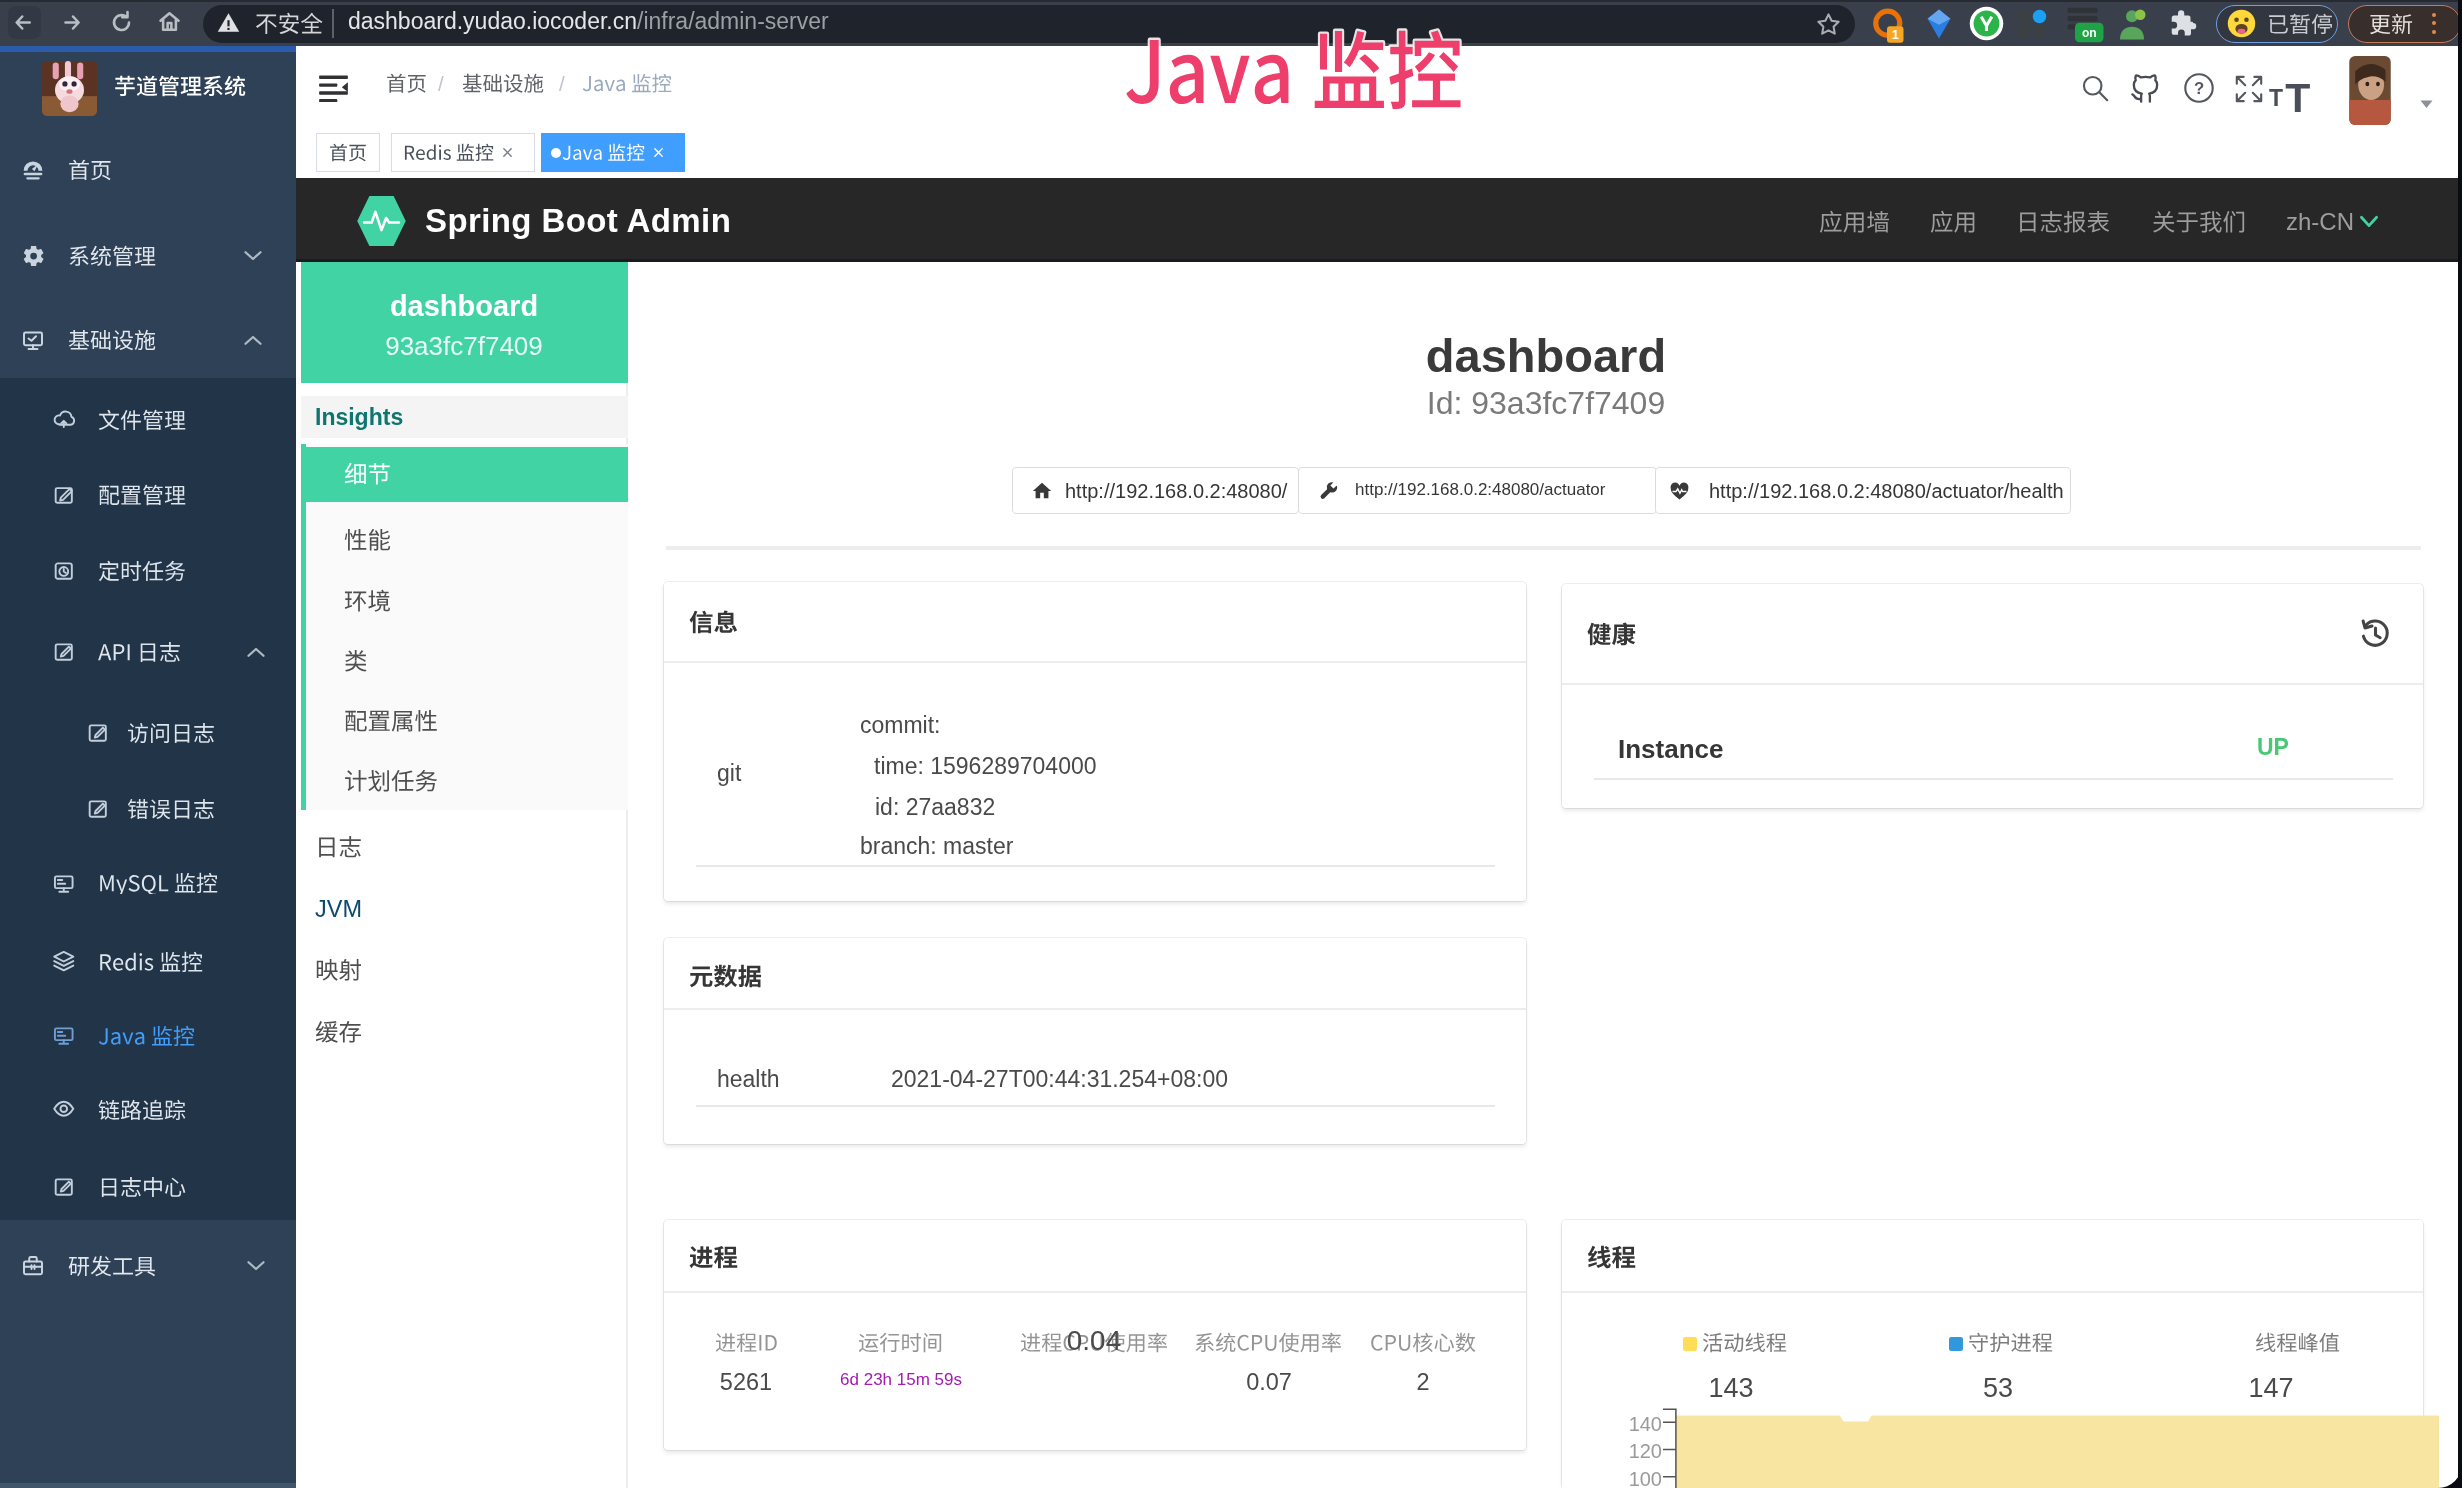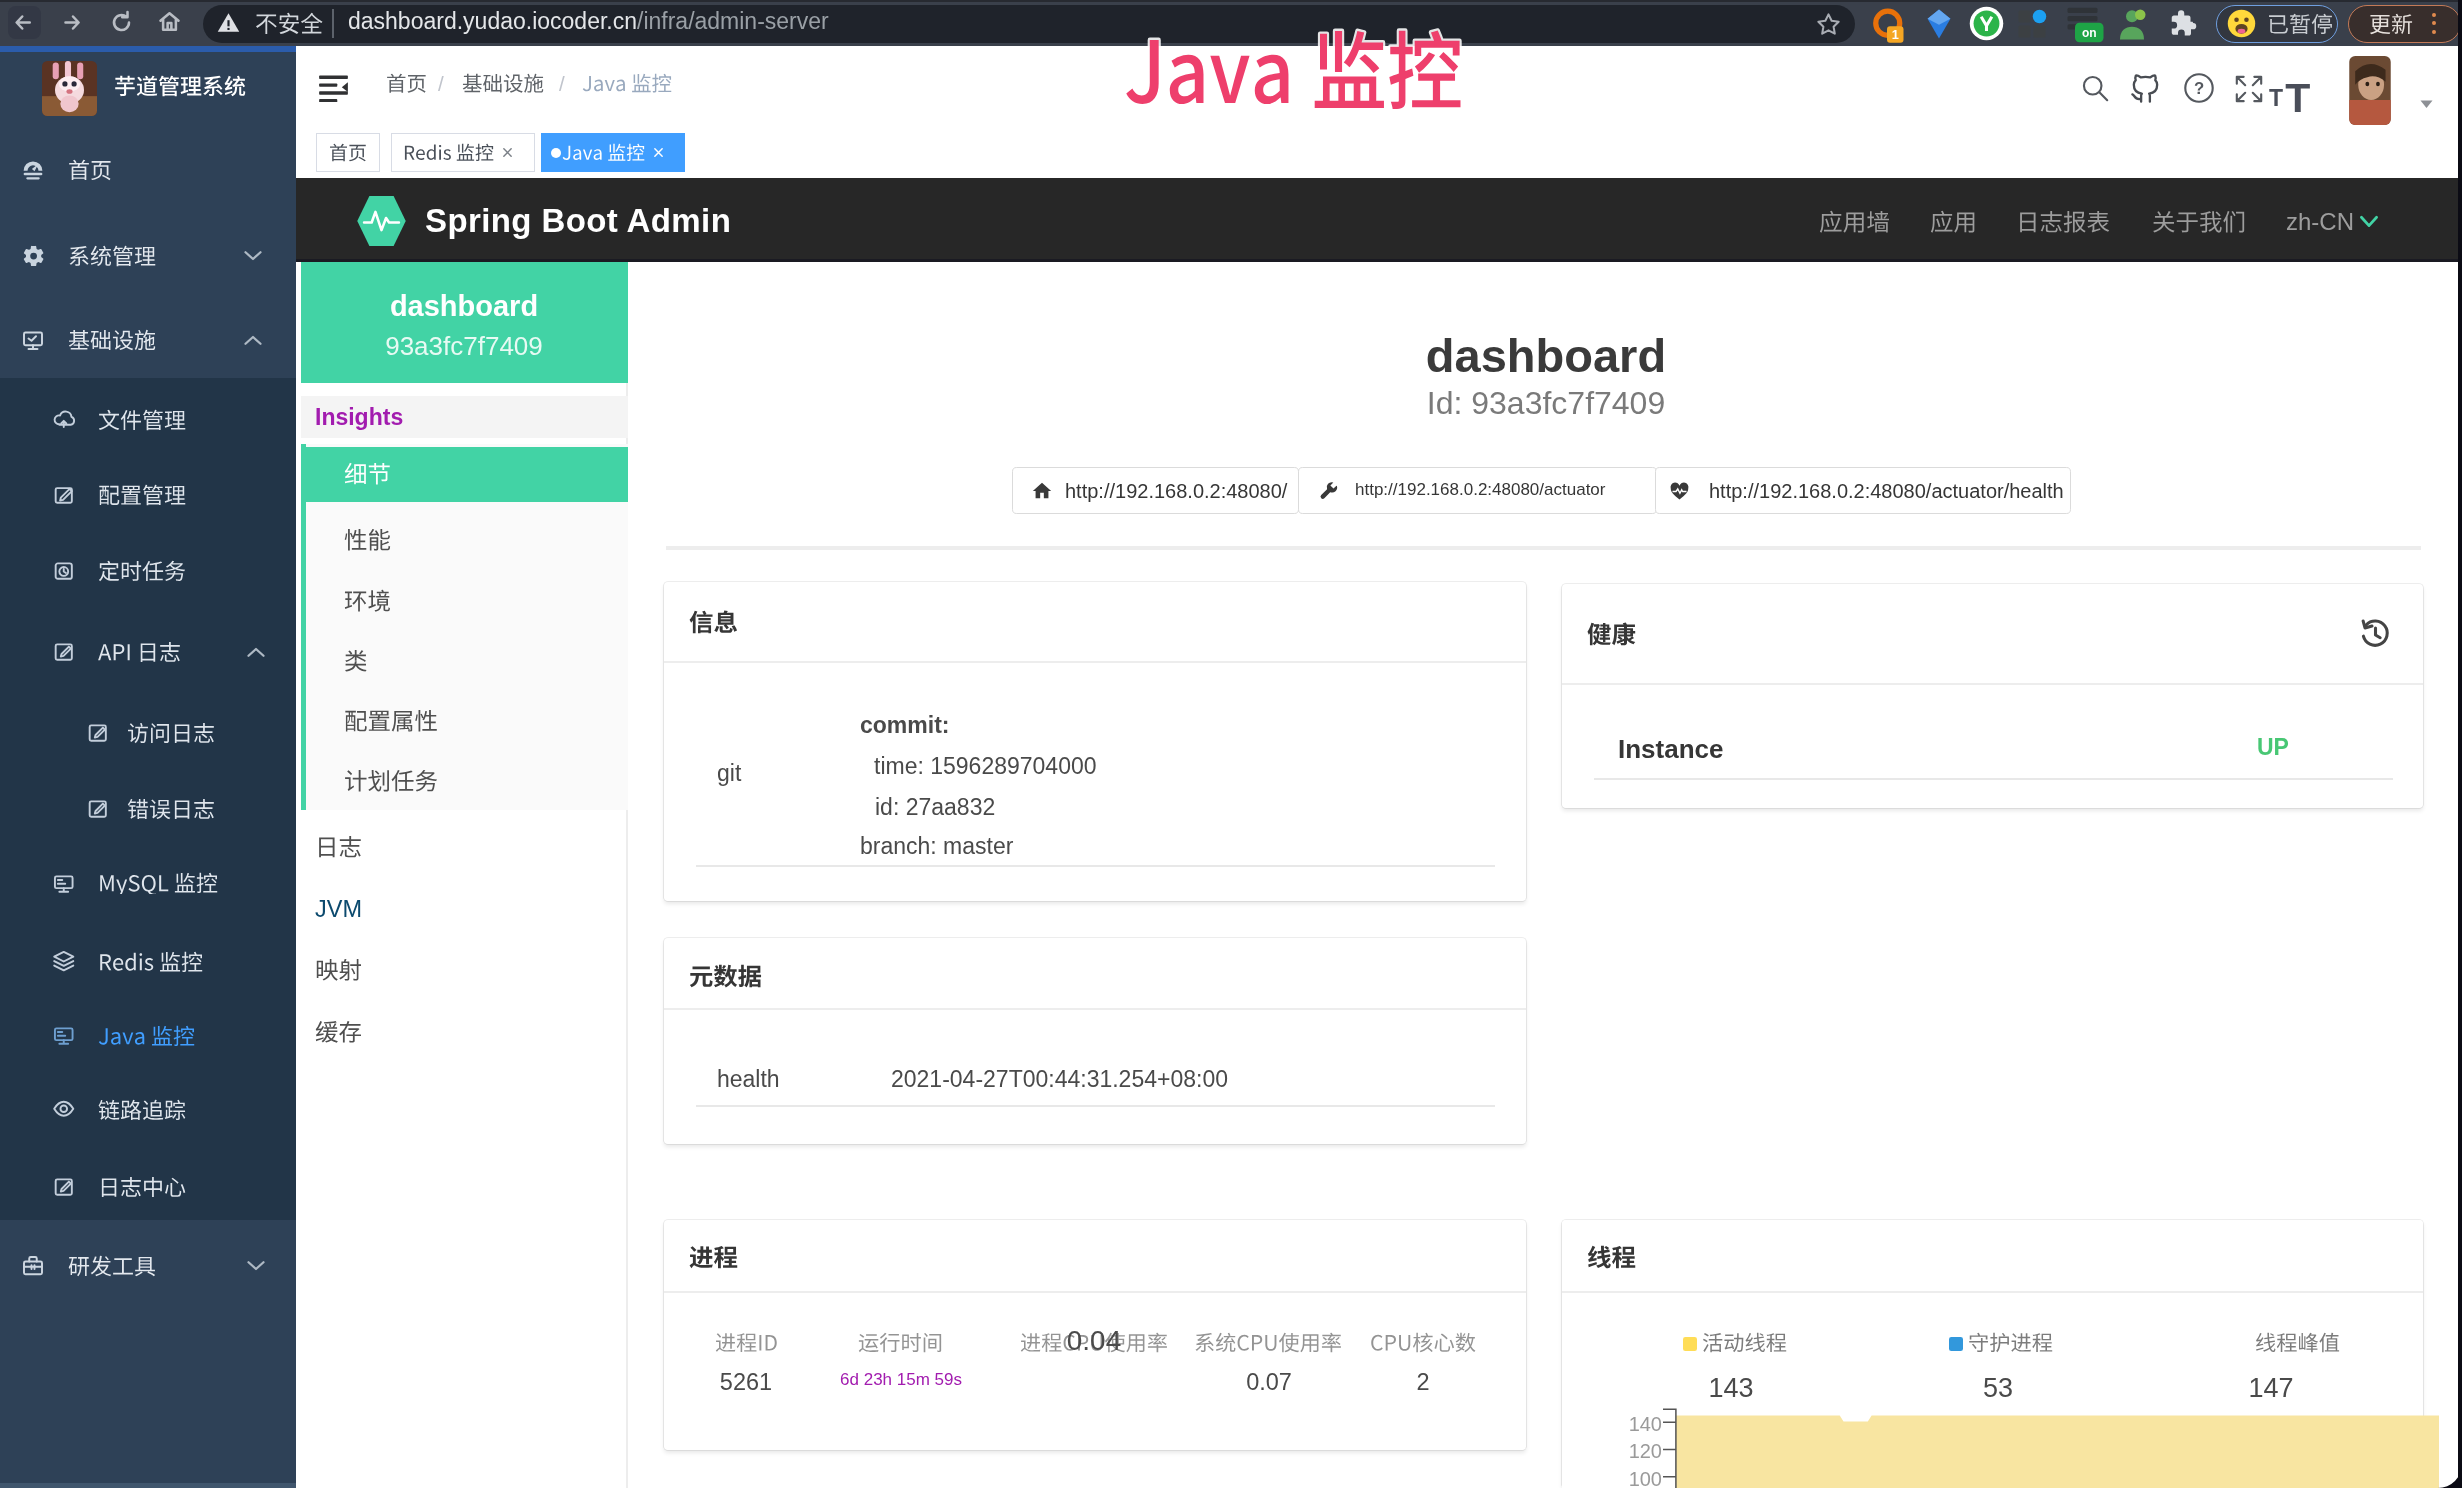--- a/index.html
+++ b/index.html
@@ -432,21 +432,21 @@
 <div class="lt " style="font-size:24px;color:#9d9d9d;font-weight:400;left:2286px;top:210px;">zh-CN</div>
 <svg class="abs" style="left:2359px;top:215px" width="20" height="13.7" viewBox="0 0 26 18">
     <path d="M3 3 L13 14 L23 3" fill="none" stroke="#42d3a5" stroke-width="3.6" stroke-linecap="round" stroke-linejoin="round"></path>
   </svg>
 <div class="abs" style="left:301px;top:262px;width:327px;height:1227px;background:#fff"></div>
 <div class="abs" style="left:626px;top:262px;width:1.5px;height:1227px;background:#ededed"></div>
 <div class="abs" style="left:301px;top:262px;width:327px;height:121px;background:#42d3a5"></div>
 <div class="lt " style="font-size:29px;color:#ffffff;font-weight:700;left:464px;top:292px;transform:translateX(-50%);">dashboard</div>
 <div class="lt " style="font-size:26px;color:#e7faf3;font-weight:400;left:464px;top:333px;transform:translateX(-50%);">93a3fc7f7409</div>
 <div class="abs" style="left:301px;top:396px;width:327px;height:42px;background:#f4f4f4"></div>
-<div class="lt " style="font-size:23px;color:#a21caf;font-weight:700;left:315px;top:406px;">Insights</div>
+<div class="lt " style="font-size:23px;color:#0f766e;font-weight:700;left:315px;top:406px;">Insights</div>
 <div class="abs" style="left:301px;top:444px;width:327px;height:366px;background:#fafafa"></div>
 <div class="abs" style="left:301px;top:444px;width:5.3px;height:366px;background:#42d3a5"></div>
 <div class="abs" style="left:306px;top:447px;width:322px;height:55px;background:#42d3a5"></div>
 <svg class="t " style="left:344px;top:462px" width="47" height="23.5" viewBox="0 0 2000 1000" preserveAspectRatio="none">
     <g transform="translate(0,880) scale(1,-1)">
       <path d="M37 53 50 -21C148 -1 281 24 410 50L405 118C270 93 130 67 37 53ZM58 424C74 432 99 437 243 454C191 389 144 336 123 317C88 282 62 259 40 254C49 235 60 199 64 184C86 196 122 204 408 250C405 265 404 294 404 314L178 282C263 366 348 470 422 576L357 616C338 584 316 552 294 522L141 508C206 594 272 704 324 813L251 844C201 722 121 593 95 560C70 525 52 502 33 498C41 478 54 440 58 424ZM647 70H503V353H647ZM716 70V353H858V70ZM433 788V-65H503V0H858V-57H930V788ZM647 424H503V713H647ZM716 424V713H858V424ZM1098 486V414H1360V-78H1439V414H1772V154C1772 139 1766 135 1747 134C1727 133 1659 133 1586 135C1596 112 1606 80 1609 57C1704 57 1766 57 1803 69C1839 82 1849 106 1849 152V486ZM1634 840V727H1366V840H1289V727H1055V655H1289V540H1366V655H1634V540H1712V655H1946V727H1712V840Z" fill="#ffffff"></path>
     </g>
   </svg>
 <svg class="t " style="left:344px;top:528px" width="47" height="23.5" viewBox="0 0 2000 1000" preserveAspectRatio="none">
     <g transform="translate(0,880) scale(1,-1)">
@@ -509,21 +509,21 @@
 <div class="lt " style="font-size:20px;color:#363636;font-weight:400;left:1709px;top:481px;">http://192.168.0.2:48080/actuator/health</div>
 <div class="abs" style="left:666px;top:546px;width:1755px;height:3.8px;background:#ededed"></div>
 <div class="abs" style="left:664px;top:582px;width:862px;height:319px;box-shadow:0 3px 4.6px rgba(10,10,10,.09),0 0 0 0.8px rgba(10,10,10,.09);border-radius:3.8px;background:#fff"></div>
 <svg class="t " style="left:689px;top:610px" width="49" height="24" viewBox="0 0 2000 1000" preserveAspectRatio="none">
     <g transform="translate(0,880) scale(1,-1)">
       <path d="M383 543V449H887V543ZM383 397V304H887V397ZM368 247V-88H470V-57H794V-85H900V247ZM470 39V152H794V39ZM539 813C561 777 586 729 601 693H313V596H961V693H655L714 719C699 755 668 811 641 852ZM235 846C188 704 108 561 24 470C43 442 75 379 85 352C110 380 134 412 158 446V-92H268V637C296 695 321 755 342 813ZM1297 539H1694V492H1297ZM1297 406H1694V360H1297ZM1297 670H1694V624H1297ZM1252 207V68C1252 -39 1288 -72 1430 -72C1459 -72 1591 -72 1621 -72C1734 -72 1769 -38 1783 102C1751 109 1699 126 1673 145C1668 50 1660 36 1612 36C1577 36 1468 36 1442 36C1383 36 1374 40 1374 70V207ZM1742 198C1786 129 1831 37 1845 -22L1960 28C1943 89 1894 176 1849 242ZM1126 223C1104 154 1066 70 1030 13L1141 -41C1174 19 1207 111 1232 179ZM1414 237C1460 190 1513 124 1533 79L1631 136C1611 175 1569 227 1527 268H1815V761H1540C1554 785 1570 812 1584 842L1438 860C1433 831 1423 794 1412 761H1181V268H1470Z" fill="#363636"></path>
     </g>
   </svg>
 <div class="abs" style="left:664px;top:661px;width:862px;height:1.5px;background:#ededed"></div>
 <div class="lt " style="font-size:23px;color:#4a4a4a;font-weight:400;left:717px;top:714px;margin-top:48px;">git</div>
-<div class="lt " style="font-size:23px;color:#4a4a4a;font-weight:700;left:860px;top:714px;">commit:</div>
+<div class="lt " style="font-size:23px;color:#4a4a4a;font-weight:400;left:860px;top:714px;">commit:</div>
 <div class="lt " style="font-size:23px;color:#4a4a4a;font-weight:400;left:874px;top:755px;">time: 1596289704000</div>
 <div class="lt " style="font-size:23px;color:#4a4a4a;font-weight:400;left:875px;top:796px;">id: 27aa832</div>
 <div class="lt " style="font-size:23px;color:#4a4a4a;font-weight:400;left:860px;top:835px;">branch: master</div>
 <div class="abs" style="left:696px;top:865px;width:799px;height:1.5px;background:#e8e8e8"></div>
 <div class="abs" style="left:1562px;top:584px;width:861px;height:224px;box-shadow:0 3px 4.6px rgba(10,10,10,.09),0 0 0 0.8px rgba(10,10,10,.09);border-radius:3.8px;background:#fff"></div>
 <svg class="t " style="left:1587px;top:622px" width="49" height="24" viewBox="0 0 2000 1000" preserveAspectRatio="none">
     <g transform="translate(0,880) scale(1,-1)">
       <path d="M291 370C291 380 307 392 324 402H414C406 332 394 270 377 216C360 249 346 286 335 330L252 303C273 223 300 160 331 110C303 59 267 18 224 -13V628C249 691 271 755 288 818L180 848C146 709 88 570 20 478C38 447 66 377 74 348C90 369 105 391 120 416V-88H224V-21C246 -36 281 -70 297 -89C337 -60 371 -21 401 27C488 -51 600 -71 734 -71H935C941 -42 957 7 972 31C920 30 781 30 740 30C626 30 523 46 446 120C484 214 508 334 521 482L459 495L440 493H406C448 569 491 661 525 754L457 799L425 786H280V685H387C357 608 324 542 311 520C292 489 264 459 244 453C259 433 283 390 291 370ZM544 775V692H653V644H504V557H653V504H544V421H653V373H538V283H653V236H517V143H653V51H751V143H940V236H751V283H914V373H751V421H910V557H971V644H910V775H751V842H653V775ZM751 557H820V504H751ZM751 644V692H820V644ZM1766 409V361H1632V409ZM1766 493H1632V535H1766ZM1460 831 1490 772H1110V481C1110 332 1103 123 1021 -21C1047 -32 1098 -66 1118 -86C1209 70 1224 317 1224 481V667H1510V616H1283V535H1510V493H1242V409H1510V361H1272V280H1298L1245 224C1288 197 1346 159 1379 133C1311 107 1248 84 1201 68L1245 -29C1323 5 1417 48 1510 92V26C1510 11 1504 5 1486 5C1470 4 1408 4 1359 6C1374 -21 1390 -63 1395 -92C1480 -92 1537 -91 1578 -76C1618 -60 1632 -34 1632 25V118C1700 40 1791 -17 1901 -48C1916 -19 1948 25 1971 47C1897 62 1830 88 1775 123C1822 148 1876 179 1925 211L1839 280H1879V401H1967V503H1879V616H1632V667H1957V772H1629C1615 801 1597 834 1580 860ZM1510 280V185L1400 142L1453 200C1423 222 1370 255 1326 280ZM1632 280H1835C1800 249 1746 211 1699 182C1672 208 1650 237 1632 268Z" fill="#363636"></path>
     </g>
   </svg>

